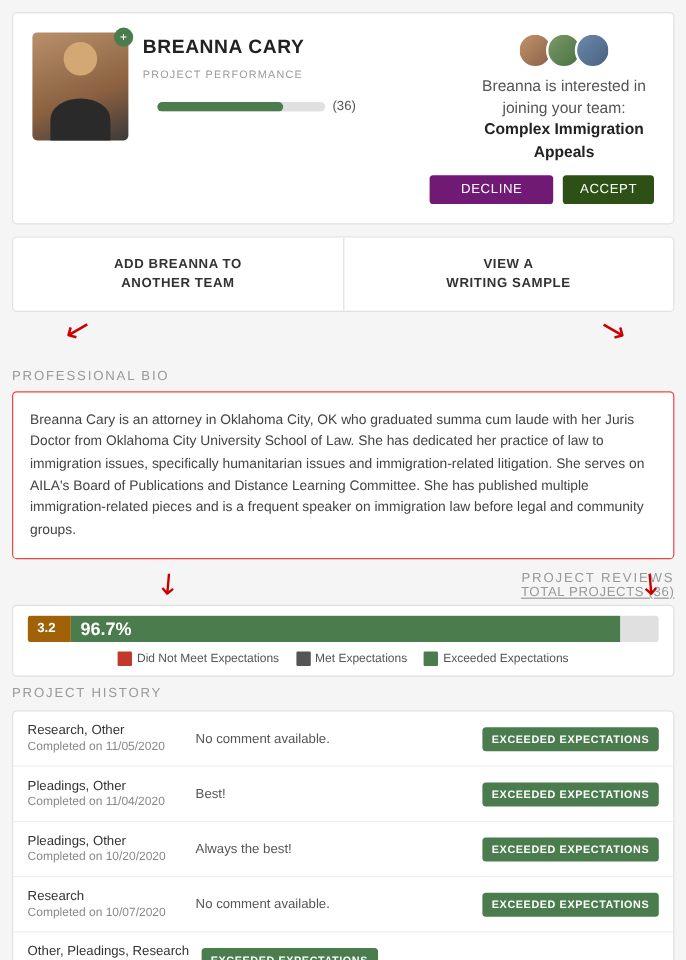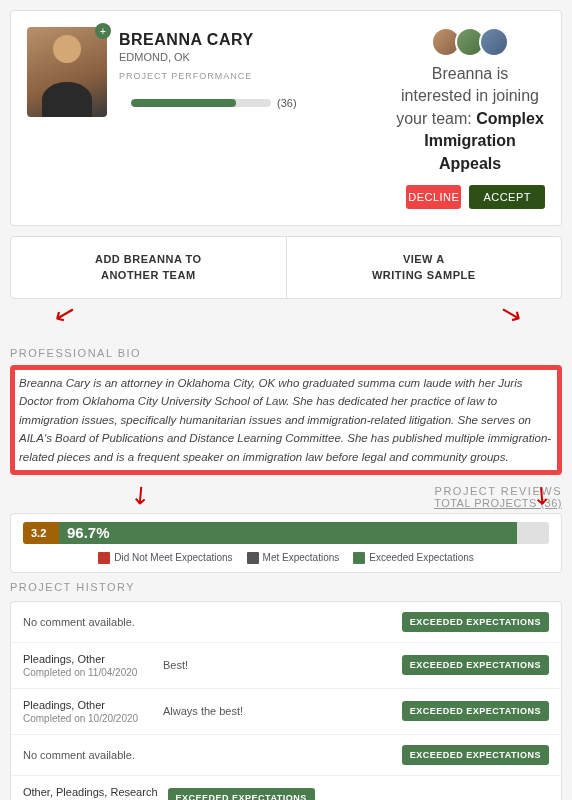--- a/index.html
+++ b/index.html
@@ -137,39 +137,39 @@
       height: 30px;
       border-radius: 50%;
       border: 2px solid #fff;
       margin-left: -6px;
     }
     .team-avatar:first-child { margin-left: 0; }
     .team-avatar-1 { background: linear-gradient(135deg, #c0956a, #8a604a); }
     .team-avatar-2 { background: linear-gradient(135deg, #7a9a6a, #4a7040); }
     .team-avatar-3 { background: linear-gradient(135deg, #6a8aaa, #4a6080); }
     .team-invite-text {
-      font-size: 16px;
+      font-size: 13px;
       color: #555;
       line-height: 1.4;
     }
     .team-invite-text strong {
       font-weight: bold;
       color: #222;
     }
 
     
     .action-buttons {
       display: flex;
       justify-content: flex-end;
       gap: 8px;
       margin-top: 10px;
     }
     .btn-decline {
-      padding: 6px 2px;
-      background: #ef4444;
+      padding: 6px 26px;
+      background: #701a75;
       color: #fff;
       border: none;
       border-radius: 3px;
       font-size: 11px;
       cursor: pointer;
       letter-spacing: 0.5px;
       text-transform: uppercase;
     }
     .btn-accept {
       padding: 6px 14px;
@@ -214,28 +214,27 @@
       font-size: 11px;
       letter-spacing: 1.5px;
       text-transform: uppercase;
       color: #999;
       margin: 12px 10px 6px 10px;
     }
 
     
     .bio-card {
       background: #fff;
-      border: 5px solid #ef4444;
-      border-radius: 4px;
-      padding: 4px;
+      border: 1px solid #ef4444;
+      border-radius: 4px;
+      padding: 14px;
       margin: 0 10px 10px 10px;
       font-size: 11.5px;
       color: #444;
       line-height: 1.6;
-      font-style: italic;
     }
     .reviews-title {
       font-size: 11px;
       letter-spacing: 1.5px;
       text-transform: uppercase;
       color: #999;
     }
     .total-projects {
       font-size: 11px;
       color: #999;
@@ -366,21 +365,20 @@
 
 <div class="card">
   <div class="header-section">
     <div class="header-left">
       <div class="avatar-container">
         <div class="avatar-img"></div>
         <div class="avatar-badge">+</div>
       </div>
       <div class="profile-info">
         <div class="profile-name">BREANNA CARY</div>
-        <div class="profile-location">EDMOND, OK</div>
         <div class="performance-label">PROJECT PERFORMANCE</div>
         <div class="progress-bar-container">
           <div class="progress-bar">
             <div class="progress-fill" style="width:75%"></div>
           </div>
           <span class="progress-count">(36)</span>
         </div>
       </div>
     </div>
     <div class="team-invite">
@@ -445,40 +443,48 @@
     <div class="legend-item">
       <div class="legend-box" style="background:#4a7c4e;"></div>
       <span>Exceeded Expectations</span>
     </div>
   </div>
 </div>
 
 <div class="history-title">PROJECT HISTORY</div>
 <div class="history-card" id="history-rows-container">
 <div class="history-row">
+      <div class="history-left">
+        <div class="history-type">Research, Other</div>
+        <div class="history-date">Completed on 11/05/2020</div>
+      </div>
       <div class="history-comment">No comment available.</div>
       <div class="badge-exceeded">EXCEEDED EXPECTATIONS</div>
     </div>
     <div class="history-row">
       <div class="history-left">
         <div class="history-type">Pleadings, Other</div>
         <div class="history-date">Completed on 11/04/2020</div>
       </div>
       <div class="history-comment">Best!</div>
       <div class="badge-exceeded">EXCEEDED EXPECTATIONS</div>
     </div>
     <div class="history-row">
       <div class="history-left">
         <div class="history-type">Pleadings, Other</div>
         <div class="history-date">Completed on 10/20/2020</div>
       </div>
       <div class="history-comment">Always the best!</div>
       <div class="badge-exceeded">EXCEEDED EXPECTATIONS</div>
     </div>
     <div class="history-row">
+      <div class="history-left">
+        <div class="history-type">Research</div>
+        <div class="history-date">Completed on 10/07/2020</div>
+      </div>
       <div class="history-comment">No comment available.</div>
       <div class="badge-exceeded">EXCEEDED EXPECTATIONS</div>
     </div>
     <div class="history-row">
       <div class="history-left">
         <div class="history-type">Other, Pleadings, Research</div>
         <div class="history-date">Completed on 10/01/2020</div>
       </div>
       <div class="badge-exceeded">EXCEEDED EXPECTATIONS</div>
     </div>

